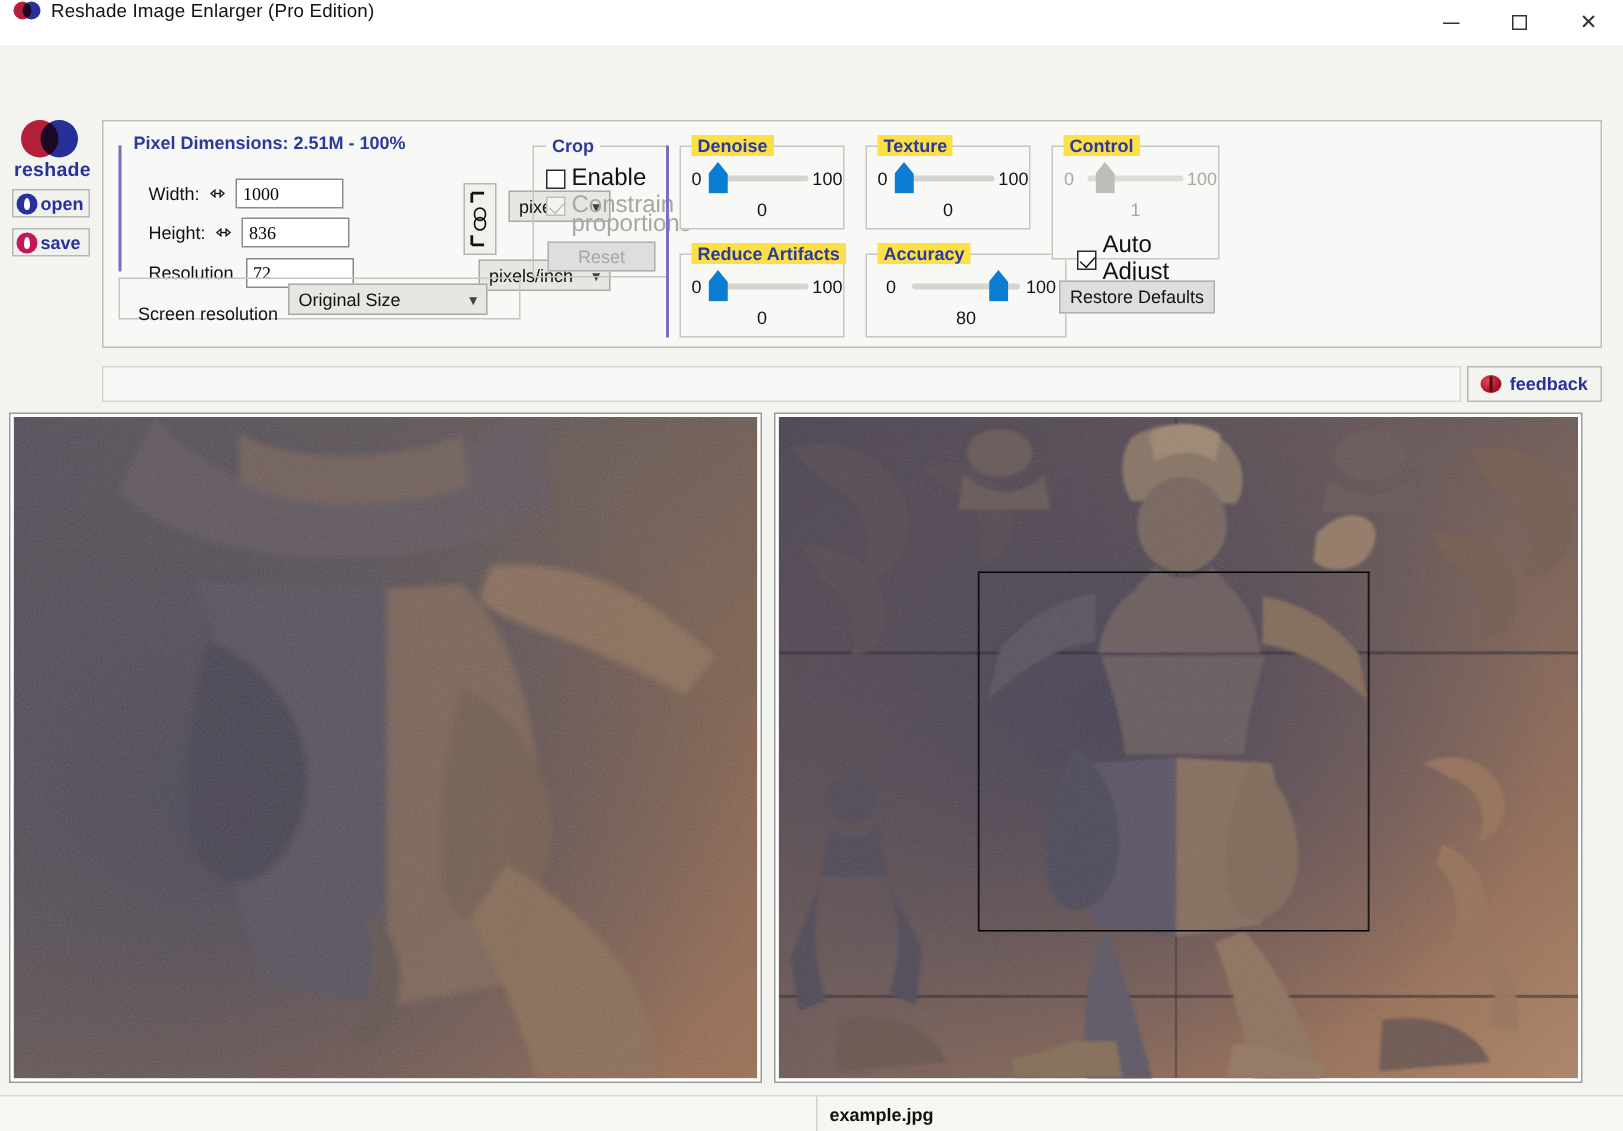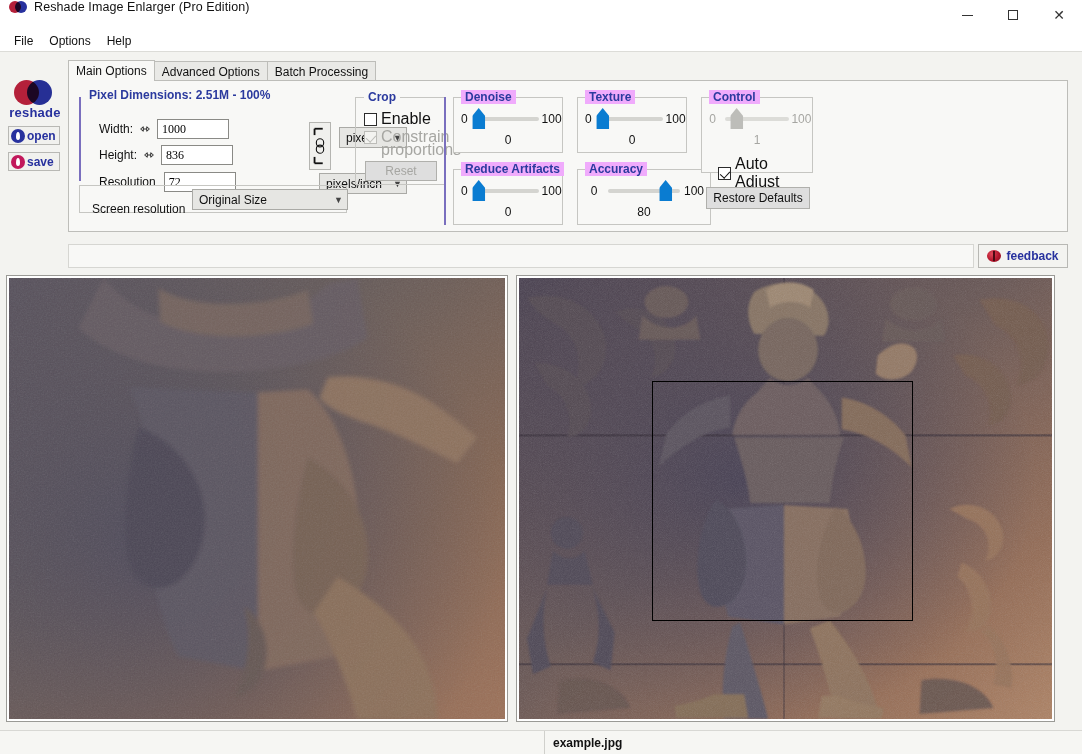--- a/index.html
+++ b/index.html
@@ -173,21 +173,21 @@
   .btn.disabled { color: #a6a6a2; background: #dedede; cursor: default; }
 
   
   .sepbar {
     position: absolute; width: 2px; background: #7a6fbe;
   }
 
   
   .sgroup { position: absolute; border: 1px solid #c6c6c2; background: #f8f8f6; }
   .sgroup > .glabel {
-    position: absolute; top: -8px; left: 7px; padding: 0 4px; background: #f0abfc;
+    position: absolute; top: -8px; left: 7px; padding: 0 4px; background: #fde047;
     color: #2b3a9e; font-weight: bold; font-size: 12px; white-space: nowrap;
   }
   .slider-row {
     position: absolute; left: 0; top: 14px; width: 100%;
     display: flex; align-items: center; justify-content: center;
   }
   .s-min, .s-max { font-size: 12px; color: #111; width: 24px; text-align: center; }
   .track {
     position: relative; width: 72px; height: 4px; background: #d4d4d0;
     border-radius: 2px; margin: 0 2px;
@@ -279,49 +279,39 @@
         </div>
       <div class="winbtn">
           <span class="gl-max"></span>
         </div>
       <div class="winbtn close">
           <span class="gl-close">✕</span>
         </div>
     </div>
   </div>
 
-  <div class="menubar">
-    <div class="menuitem">File</div>
-    <div class="menuitem">Options</div>
-    <div class="menuitem">Help</div>
-  </div>
 
   <div class="rail">
     <div class="brand">
       <div class="brand-mark">
         <div class="bc1"></div>
           <div class="bc2"></div>
       </div>
       <div class="brand-name">reshade</div>
     </div>
     <div class="railbtn" id="btn-open">
       <span class="dot open"></span>
       <span>open</span>
     </div>
     <div class="railbtn" id="btn-save">
       <span class="dot save"></span>
       <span>save</span>
     </div>
   </div>
 
-  <div class="tabstrip">
-    <div class="tab active">Main Options</div>
-    <div class="tab">Advanced Options</div>
-    <div class="tab">Batch Processing</div>
-  </div>
 
   <div class="optpanel">
 
     <div class="group" id="grp-pixdim">
       <div class="glabel">Pixel Dimensions:  2.51M - 100%</div>
 
       <div class="row" style="left:18px; top:22px;">
         <span class="lbl">Width:</span>
         <svg class="eqicon" viewBox="0 0 16 10" style="margin:0 5px;">
           <path d="M3 5 L6 2.4 L6 7.6 Z" fill="none" stroke="#111" stroke-width="1"></path>
@@ -363,21 +353,21 @@
       </div>
 
       <div class="combo" style="position:absolute; left:238px; top:76px; width:88px;">
         <span>pixels/inch</span>
         <span class="chev">▼</span>
       </div>
     </div>
 
     <div class="group" id="grp-screenres">
       <span class="lbl" style="position:absolute; left:12px; top:16px;">Screen resolution</span>
-      <div class="combo" style="position:absolute; left:112px; top:3px; width:156px;">
+      <div class="combo" style="position:absolute; left:112px; top:3px; width:133px;">
         <span>Original Size</span>
         <span class="chev">▼</span>
       </div>
     </div>
 
     <div class="group" id="grp-crop">
       <div class="glabel">Crop</div>
       <div class="chk" style="position:absolute; left:8px; top:12px;">
         <span class="chkbox"></span>
         <span>Enable</span>

